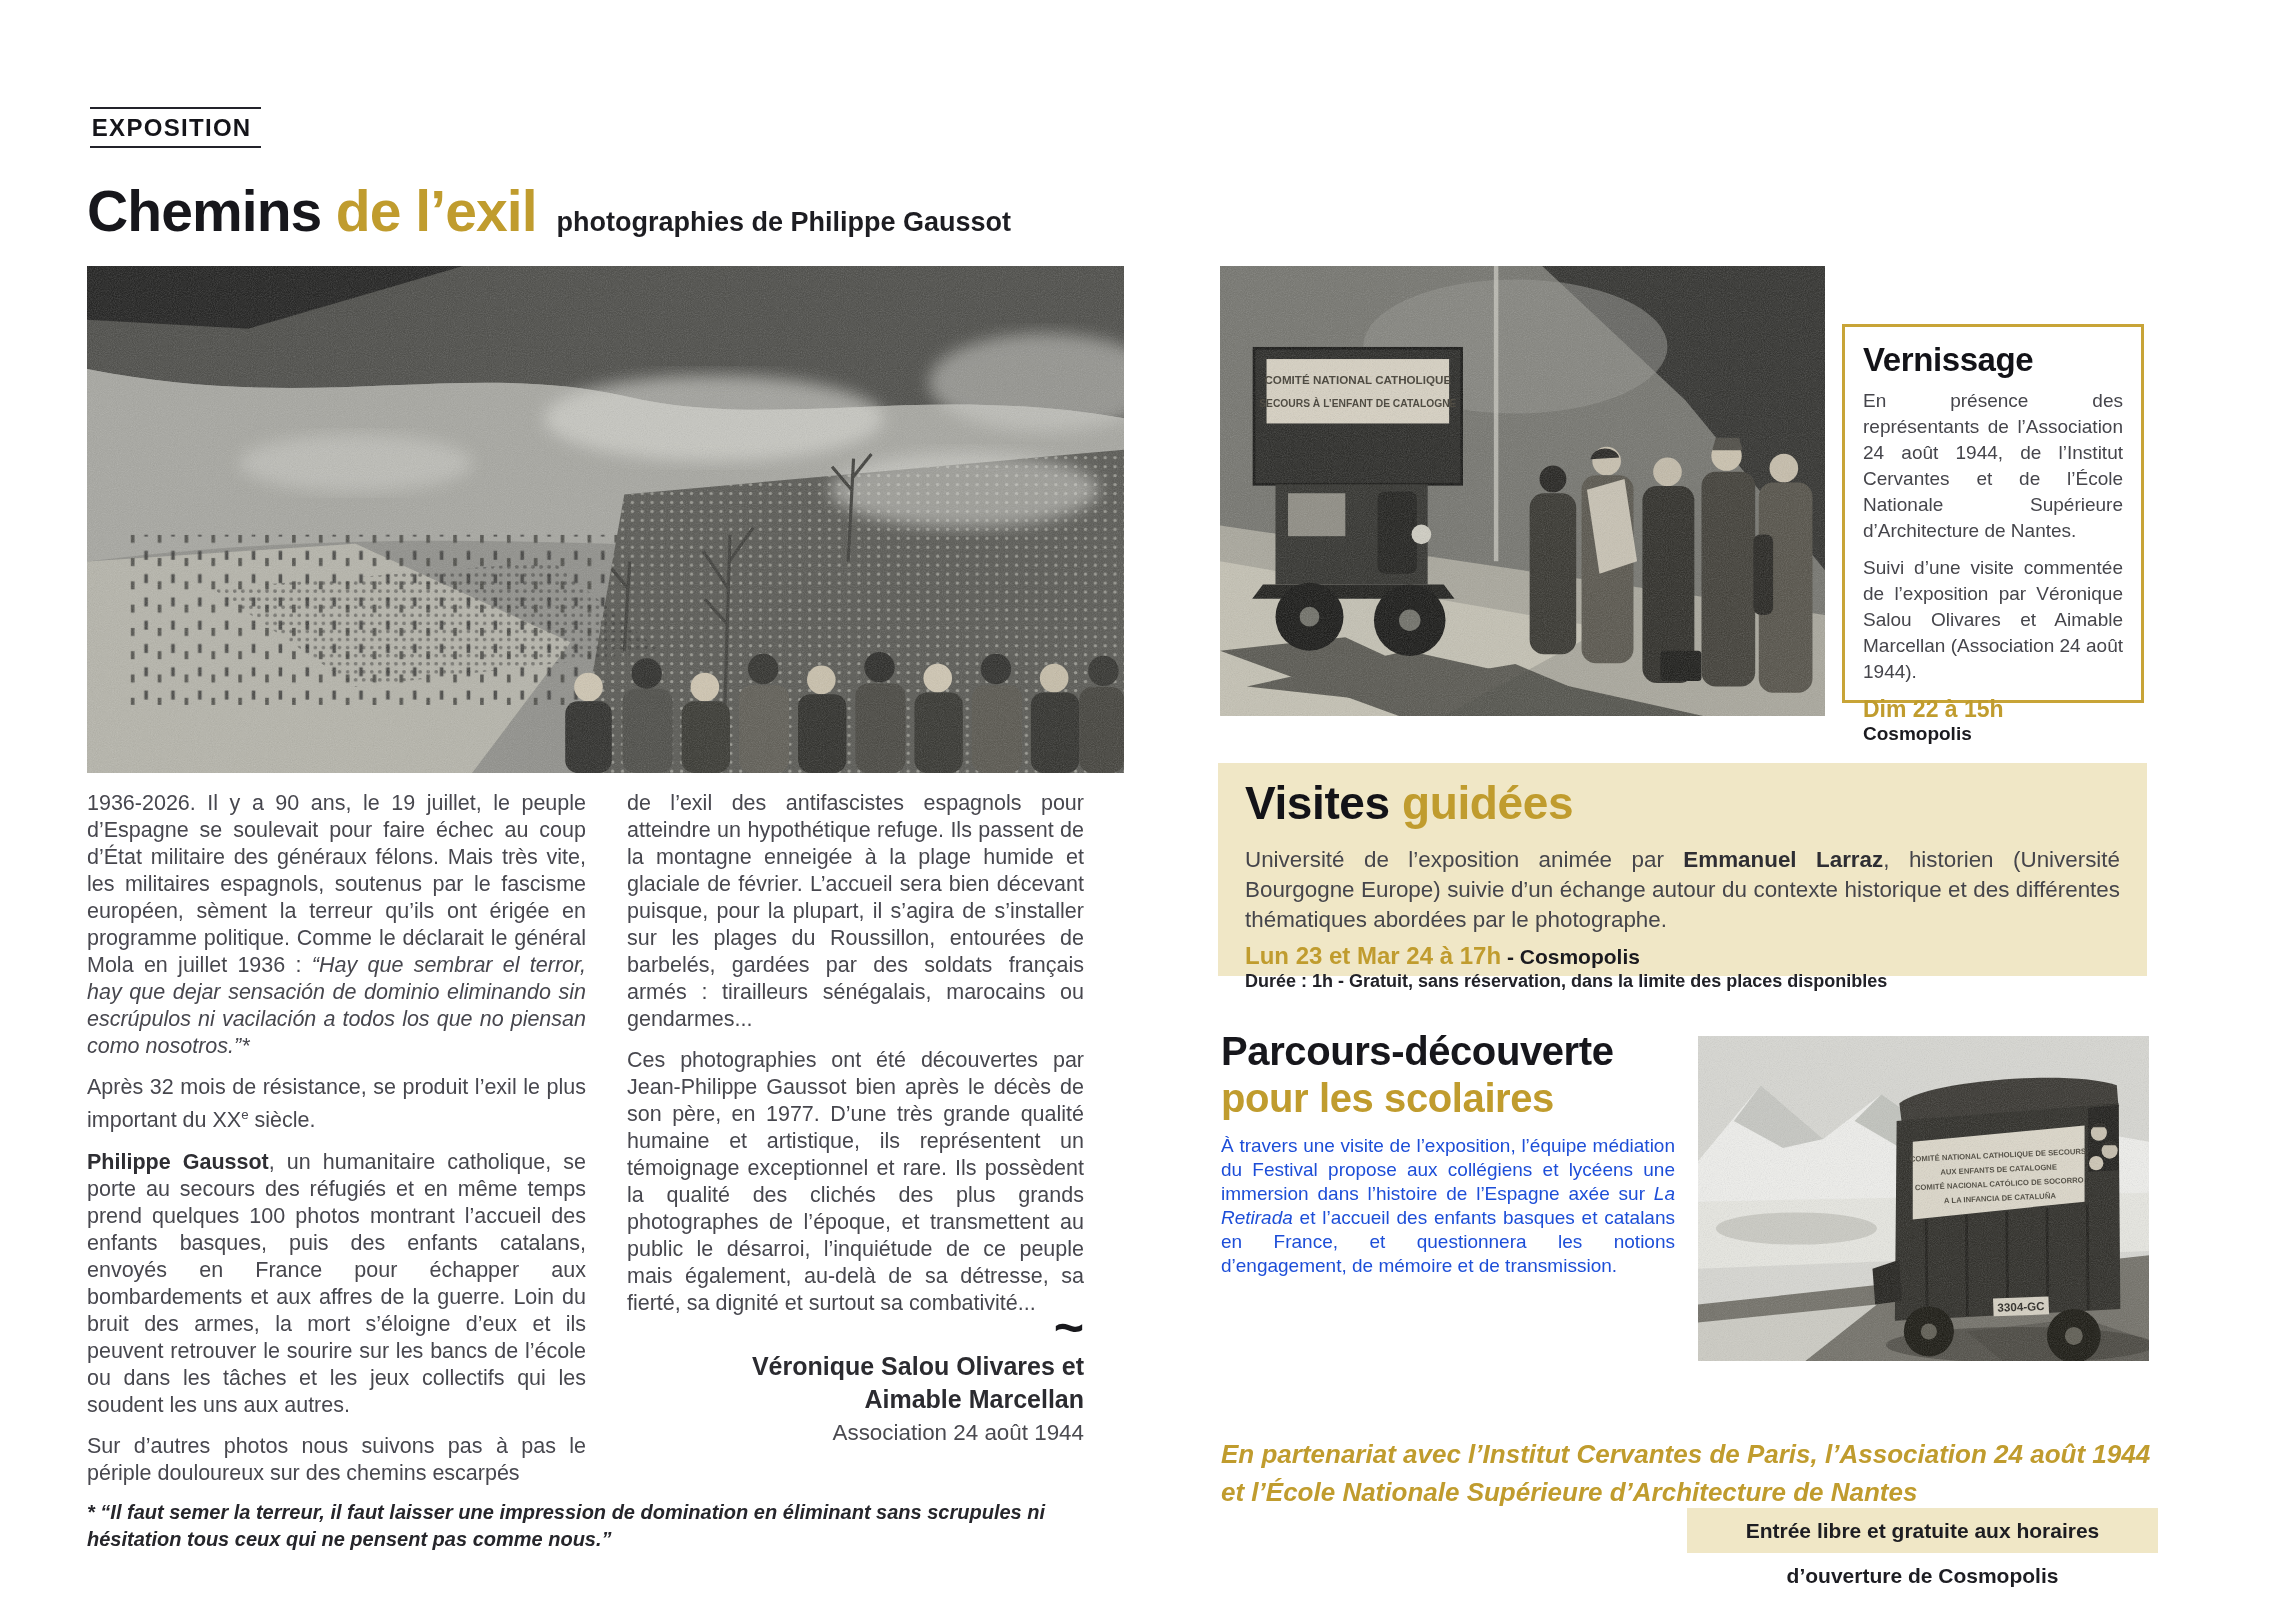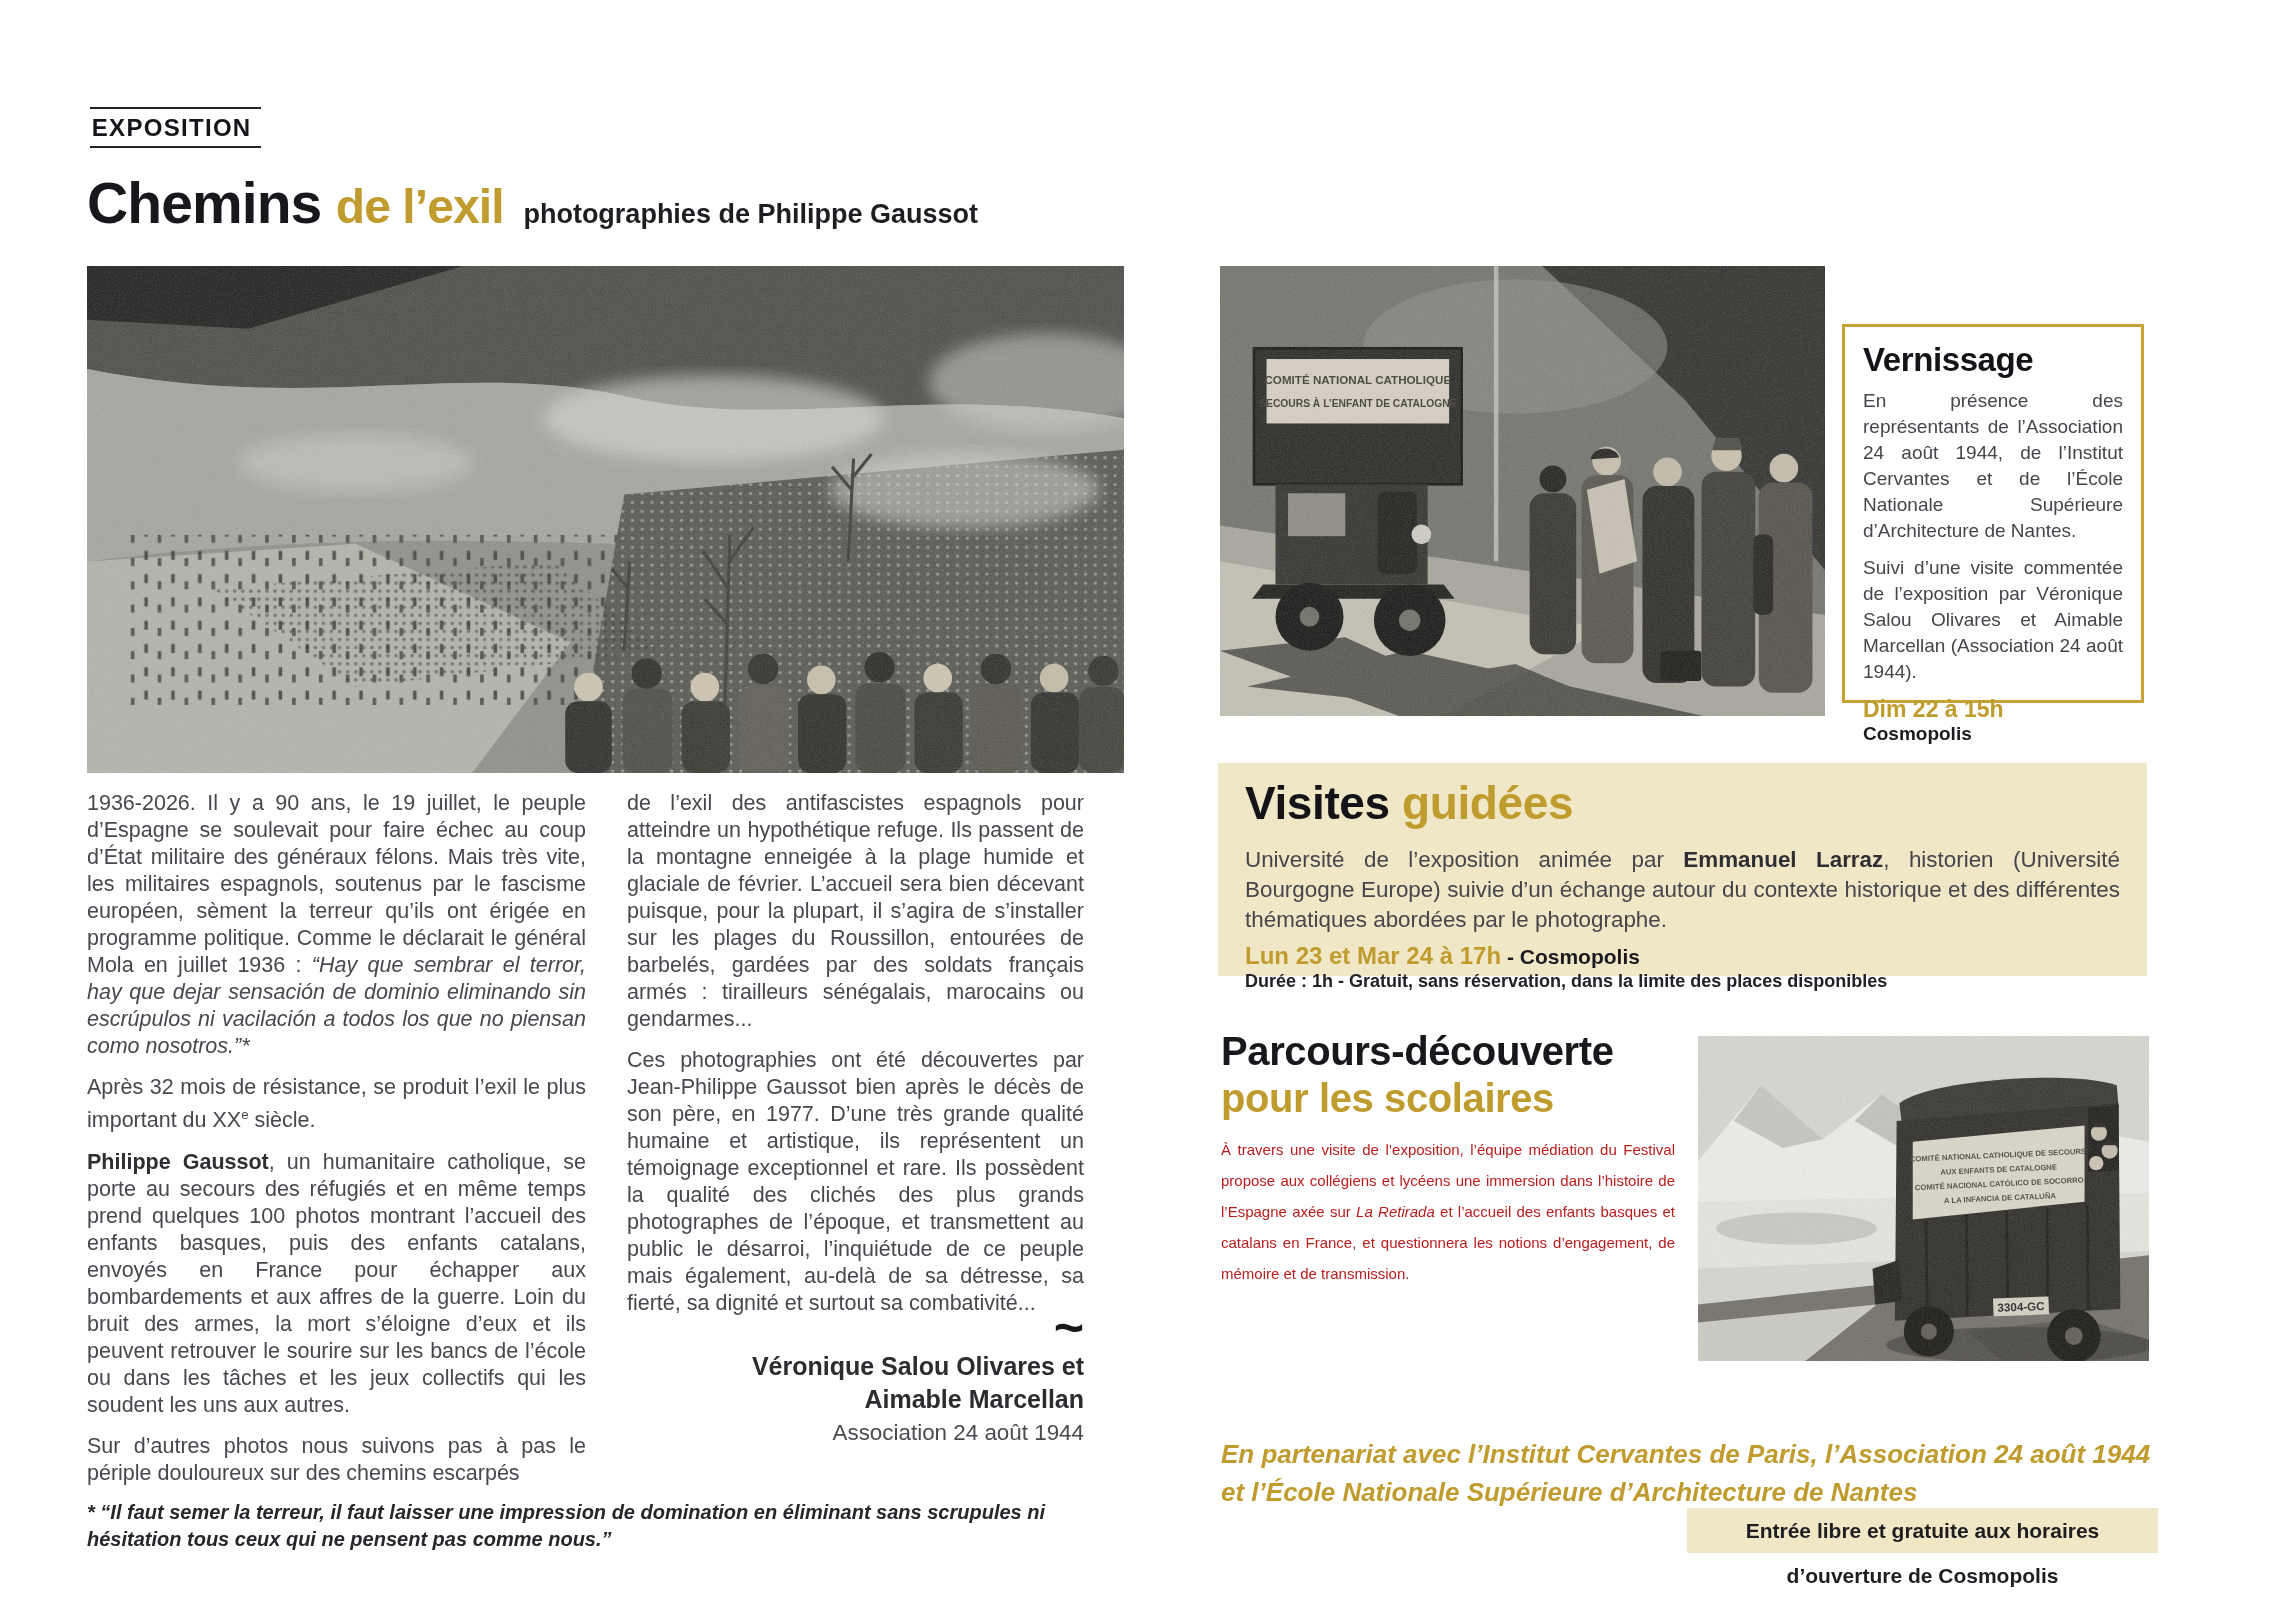--- a/index.html
+++ b/index.html
@@ -7,21 +7,21 @@
         font-family:"Liberation Sans",sans-serif;color:#46464c;}
   .abs{position:absolute;}
 
   
   .kicker{left:90px;top:107px;font-size:24px;font-weight:700;letter-spacing:1.3px;color:#15151a;
           border-top:2.7px solid #23232a;border-bottom:2.7px solid #23232a;padding:4.5px 9px 4.5px 1.8px;}
 
   
   .title-row{left:87px;top:170px;display:flex;align-items:baseline;gap:14.3px;white-space:nowrap;}
   .title-black{font-size:57px;font-weight:800;color:#17171c;letter-spacing:-0.9px;}
-  .title-gold{font-size:48px;font-weight:800;color:#c09c2e;letter-spacing:-0.9px;}
+  .title-gold{font-size:57px;font-weight:800;color:#c09c2e;letter-spacing:-0.9px;margin-top:8px;}
   .title-sub{font-size:27px;font-weight:700;color:#1d1d22;margin-left:5.4px;}
 
   
   .col{font-size:21.5px;line-height:27px;text-align:justify;color:#47474e;}
   .col1{left:87px;top:790px;width:499px;}
   .col2{left:627px;top:790px;width:457px;}
   .col p{margin:0 0 14.3px 0;}
   .bold{font-weight:700;color:#2e2e33;}
   .it{font-style:italic;}
   sup{font-size:0.62em;}
@@ -52,21 +52,21 @@
   .gbox .gtext{font-size:22.4px;line-height:30px;text-align:justify;color:#45454b;margin:0;}
   .gdate-row{margin-top:7.2px;}
   .gdate{font-size:24px;font-weight:800;color:#c09c2e;}
   .gdate-place{font-size:21px;font-weight:800;color:#1a1a1f;}
   .gnote{font-size:18px;font-weight:800;color:#222228;margin-top:1.8px;}
 
   
   .ptitle{left:1221px;top:1028px;font-size:40px;font-weight:800;line-height:47px;letter-spacing:-0.4px;}
   .p-black{color:#17171c;}
   .p-gold{color:#c09c2e;}
-  .pbody{left:1221px;top:1134px;width:454px;font-size:15px;line-height:31px;text-align:justify;color:#b91c1c;}
+  .pbody{left:1221px;top:1134px;width:454px;font-size:19px;line-height:24px;text-align:justify;color:#1d4ed8;}
 
   
   .partner{left:1221px;top:1435px;width:939px;font-size:26px;line-height:38px;font-style:italic;
            font-weight:700;color:#c09c2e;}
   .entry{left:1687px;top:1508px;width:471px;height:45px;background:#f0e7c6;color:#1d1d22;
          font-size:21px;font-weight:800;text-align:center;line-height:45px;}
 
   
   .photo{display:block;}
   svg text{font-family:"Liberation Sans",sans-serif;}

